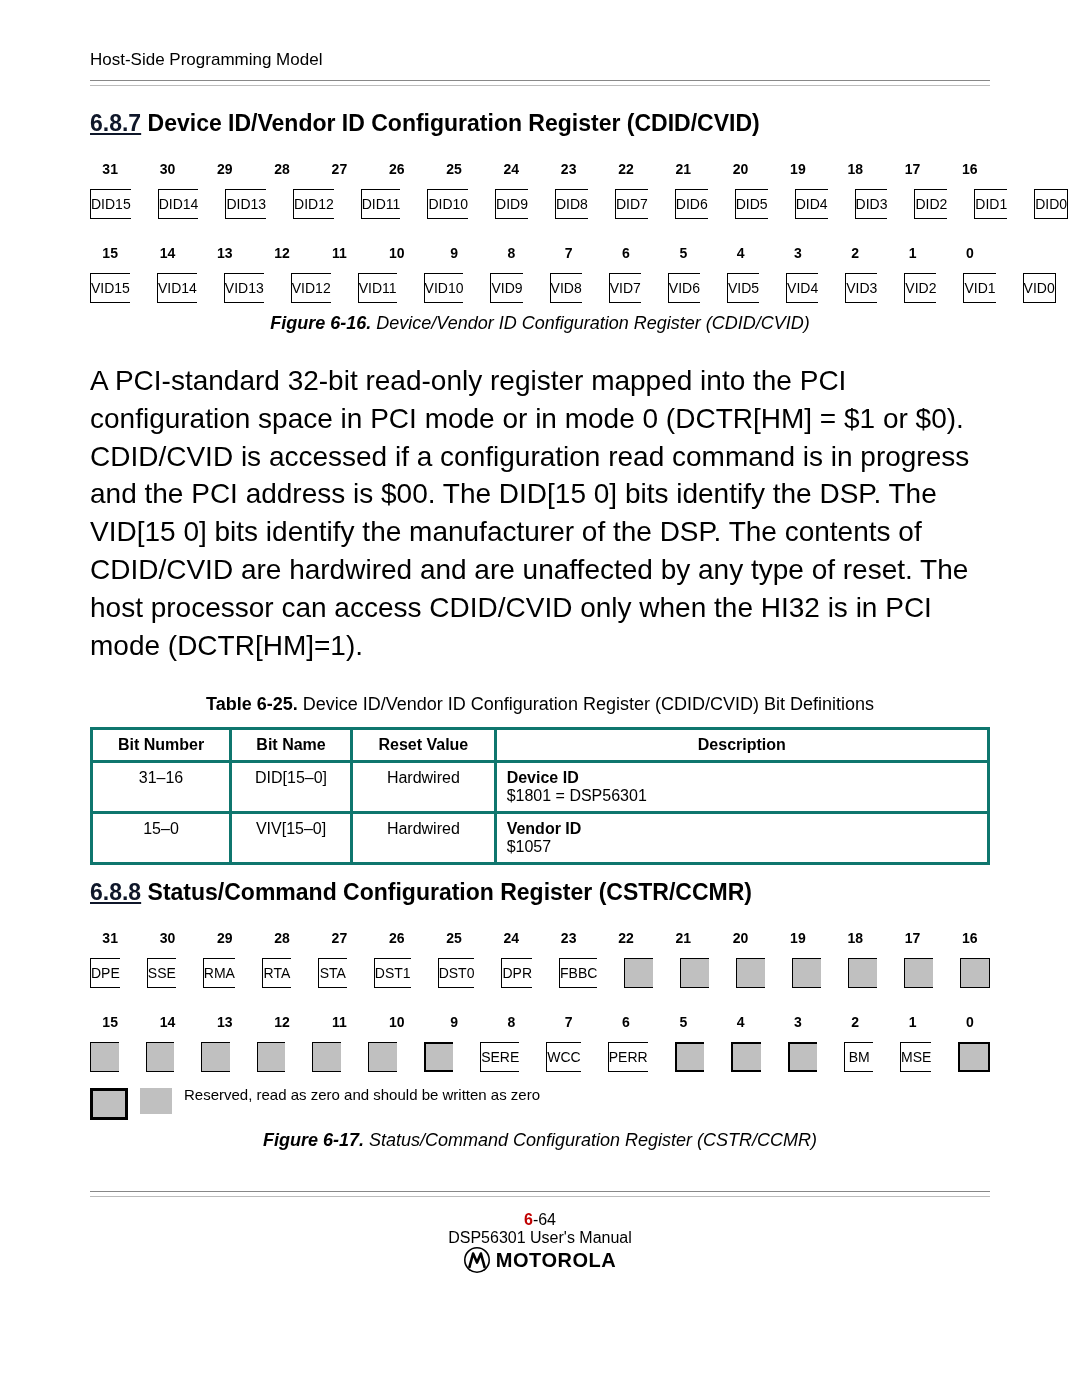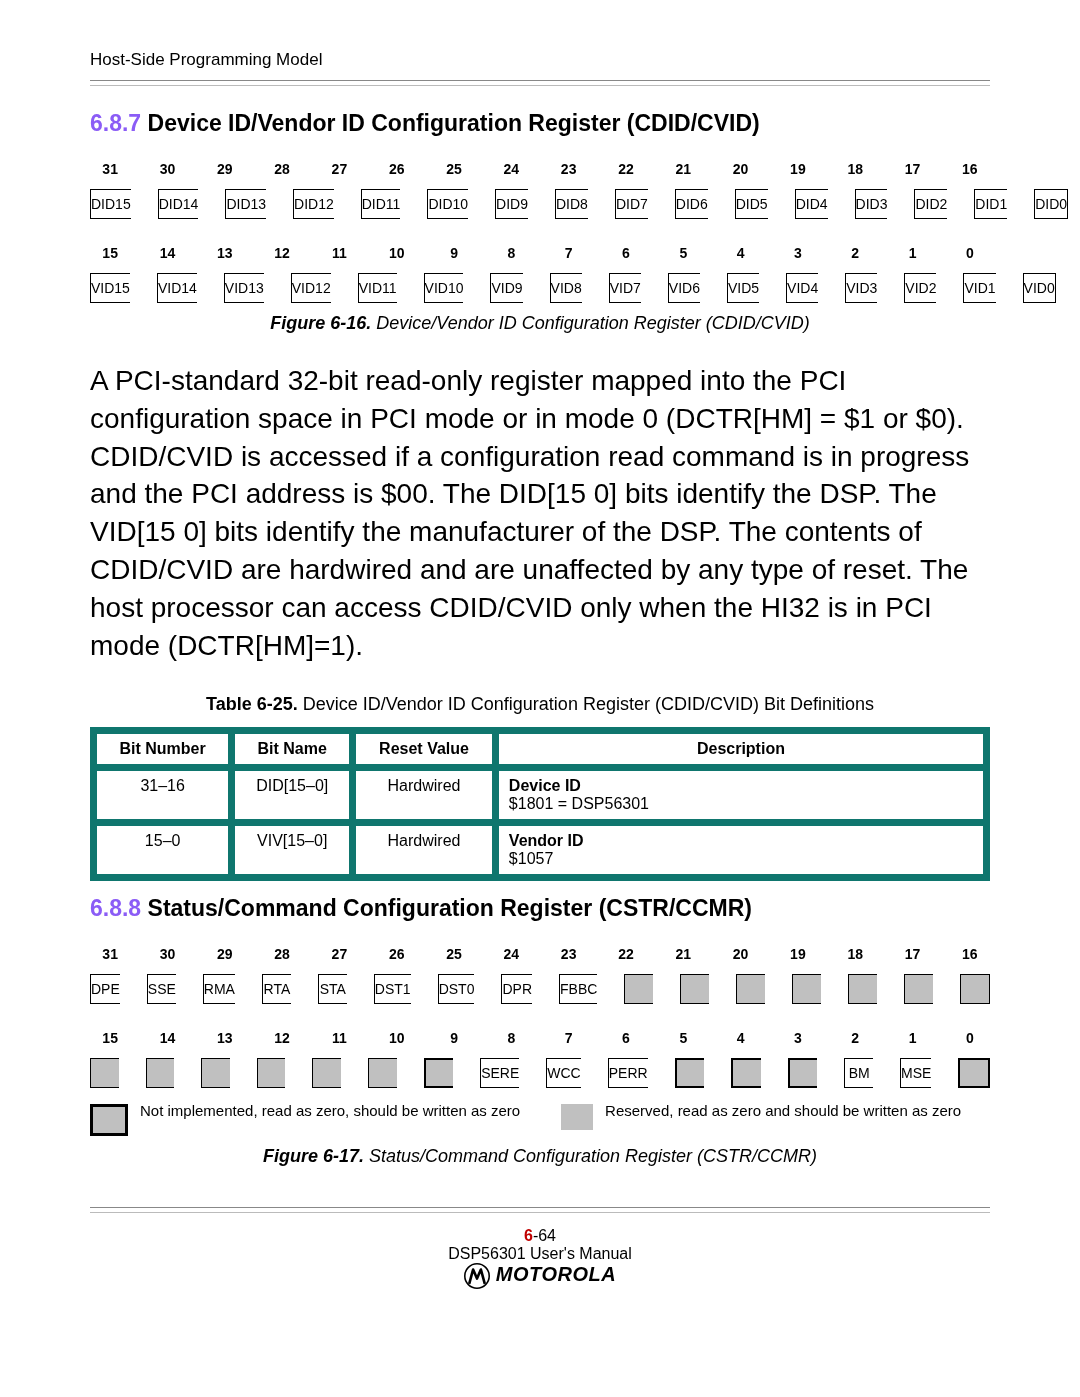--- a/index.html
+++ b/index.html
@@ -23,21 +23,21 @@
     border-top: 1.5px solid #888;
     border-bottom: 1px solid #bbb;
     height: 4px;
     margin: 0 0 24px 0;
   }
   .h-sec {
     font-size: 23px;
     font-weight: bold;
     margin: 16px 0 20px 0;
   }
-  .h-sec .num { color: #8b5cf6; }
+  .h-sec .num { color: #0f172a; text-decoration: underline; }
   .bit-row {
     display: flex;
     justify-content: space-between;
     width: 100%;
     gap: 17px;
   }
   .bit-num {
     flex: 1 1 0;
     text-align: center;
     font-weight: bold;
@@ -68,21 +68,21 @@
     font-size: 28px;
     line-height: 1.35;
     margin: 10px 0 30px 0;
   }
   table.defs {
     border-collapse: collapse;
     width: 100%;
     font-size: 16px;
   }
   table.defs th, table.defs td {
-    border: 7px solid #0f766e;
+    border: 3px solid #0f766e;
     padding: 6px 10px;
     vertical-align: top;
   }
   table.defs th {
     font-weight: bold;
     text-align: center;
   }
   table.defs td.center { text-align: center; }
   .tbl-caption {
     text-align: center;
@@ -115,23 +115,23 @@
   .footer-row {
     display: flex;
     justify-content: space-between;
     align-items: center;
     font-size: 16px;
     flex-direction: column;
   }
   .footer-row .pg .chap { color: #c00000; font-weight: bold; }
   .moto {
     display: flex;
+    align-items: center;
     gap: 6px;
     font-weight: 800;
-    font-style: italic;
     letter-spacing: 0.5px;
     font-size: 20px;
   }
   .moto svg { width: 26px; height: 26px; }
   .bit-group { margin-bottom: 8px; }
 </style>
 </head>
 <body>
 
 <div class="page">
@@ -340,21 +340,20 @@
         <div class="bit-box gray thick"></div>
         <div class="bit-box gray thick"></div>
         <div class="bit-box">BM</div>
         <div class="bit-box">MSE</div>
         <div class="bit-box gray thick"></div>
       </div>
     </div>
 
   <div class="legend-row">
     <div class="legend-box thick"></div>
-    <div class="legend-text">Not implemented, read as zero, should be written as zero</div>
     <div class="legend-box"></div>
     <div class="legend-text">Reserved, read as zero and should be written as zero</div>
   </div>
 
   <div class="fig-caption" style="margin-bottom:14px">
     <b>Figure 6-17.</b><span> Status/Command Configuration Register (CSTR/CCMR)</span>
   </div>
 
 
   <hr class="footer-rule">

